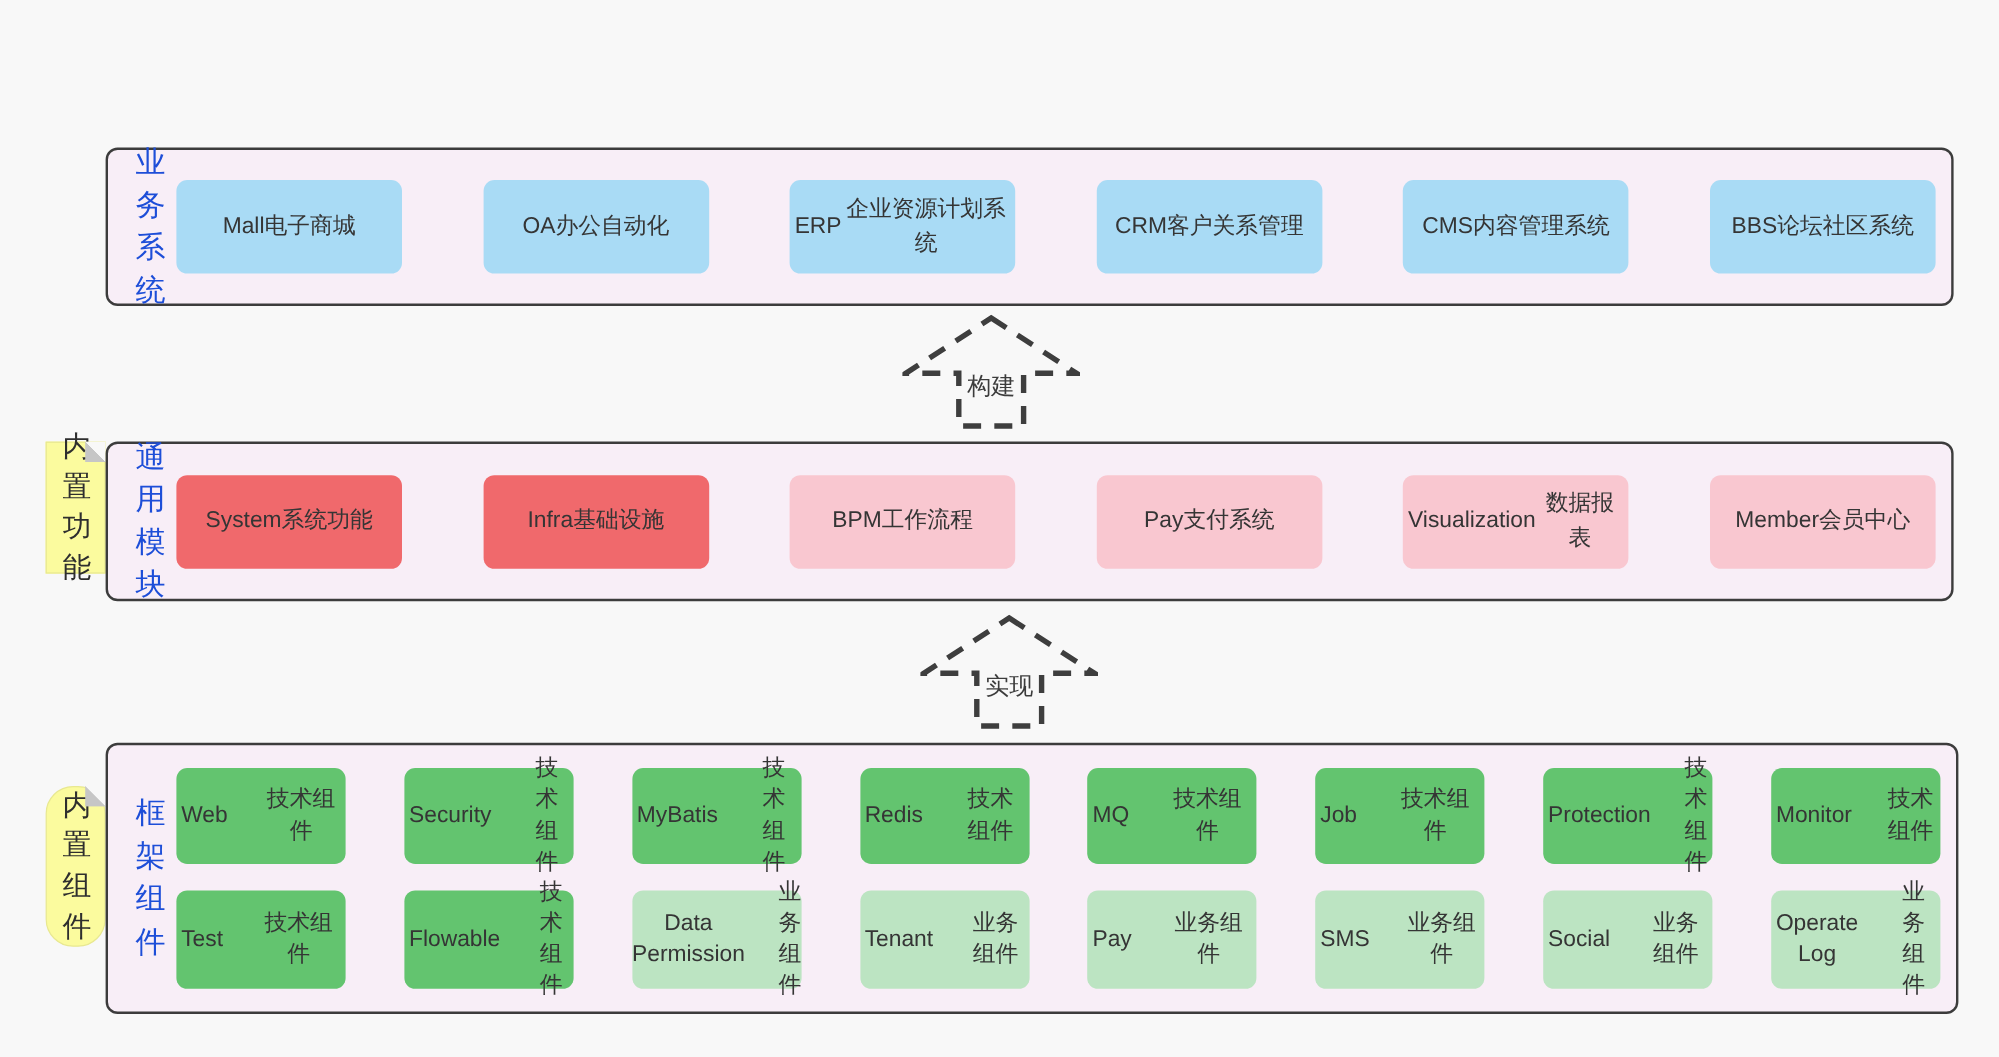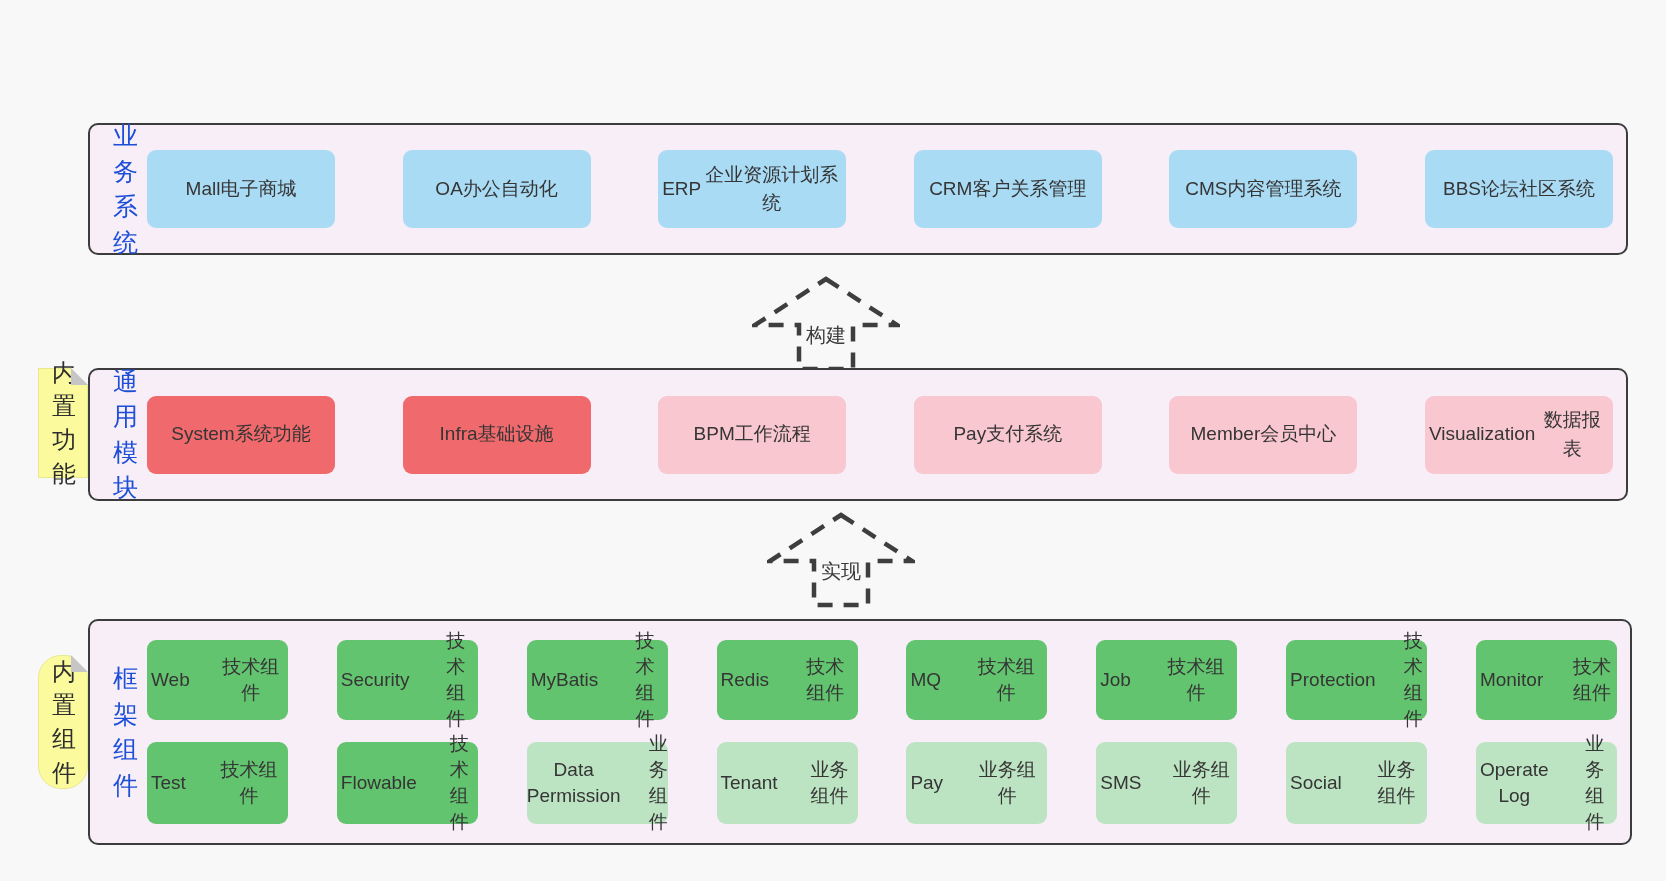--- a/index.html
+++ b/index.html
@@ -87,21 +87,21 @@
       <div>CMS</div>
       <div>内容管理系统</div>
     </div>
     <div class="box blue w188">
       <div>BBS</div>
       <div>论坛社区系统</div>
     </div>
   </div>
 </section>
 
-<div class="arrow" style="left:752px;top:276px;">
+<div class="arrow" style="left:752px;top:262px;">
   <svg viewBox="0 0 148 96" width="148" height="96">
     <polygon points="74,3 145,49 101,49 101,93 47,93 47,49 3,49" fill="none" stroke="#3e3e3e" stroke-width="4.5" stroke-dasharray="15 11"></polygon>
   </svg>
   <div class="arrow-label">构建</div>
 </div>
 
 <div class="sticky" style="top:368px;height:110px;">
   <div class="fold"></div>
   <div class="sticky-text">内置功能</div>
 </div>
@@ -119,26 +119,26 @@
     </div>
     <div class="box pink w188">
       <div>BPM</div>
       <div>工作流程</div>
     </div>
     <div class="box pink w188">
       <div>Pay</div>
       <div>支付系统</div>
     </div>
     <div class="box pink w188">
+      <div>Visualization</div>
+      <div>数据报表</div>
+    </div>
+    <div class="box pink w188">
       <div>Member</div>
       <div>会员中心</div>
-    </div>
-    <div class="box pink w188">
-      <div>Visualization</div>
-      <div>数据报表</div>
     </div>
   </div>
 </section>
 
 <div class="arrow" style="left:767px;top:512px;">
   <svg viewBox="0 0 148 96" width="148" height="96">
     <polygon points="74,3 145,49 101,49 101,93 47,93 47,49 3,49" fill="none" stroke="#3e3e3e" stroke-width="4.5" stroke-dasharray="15 11"></polygon>
   </svg>
   <div class="arrow-label">实现</div>
 </div>

